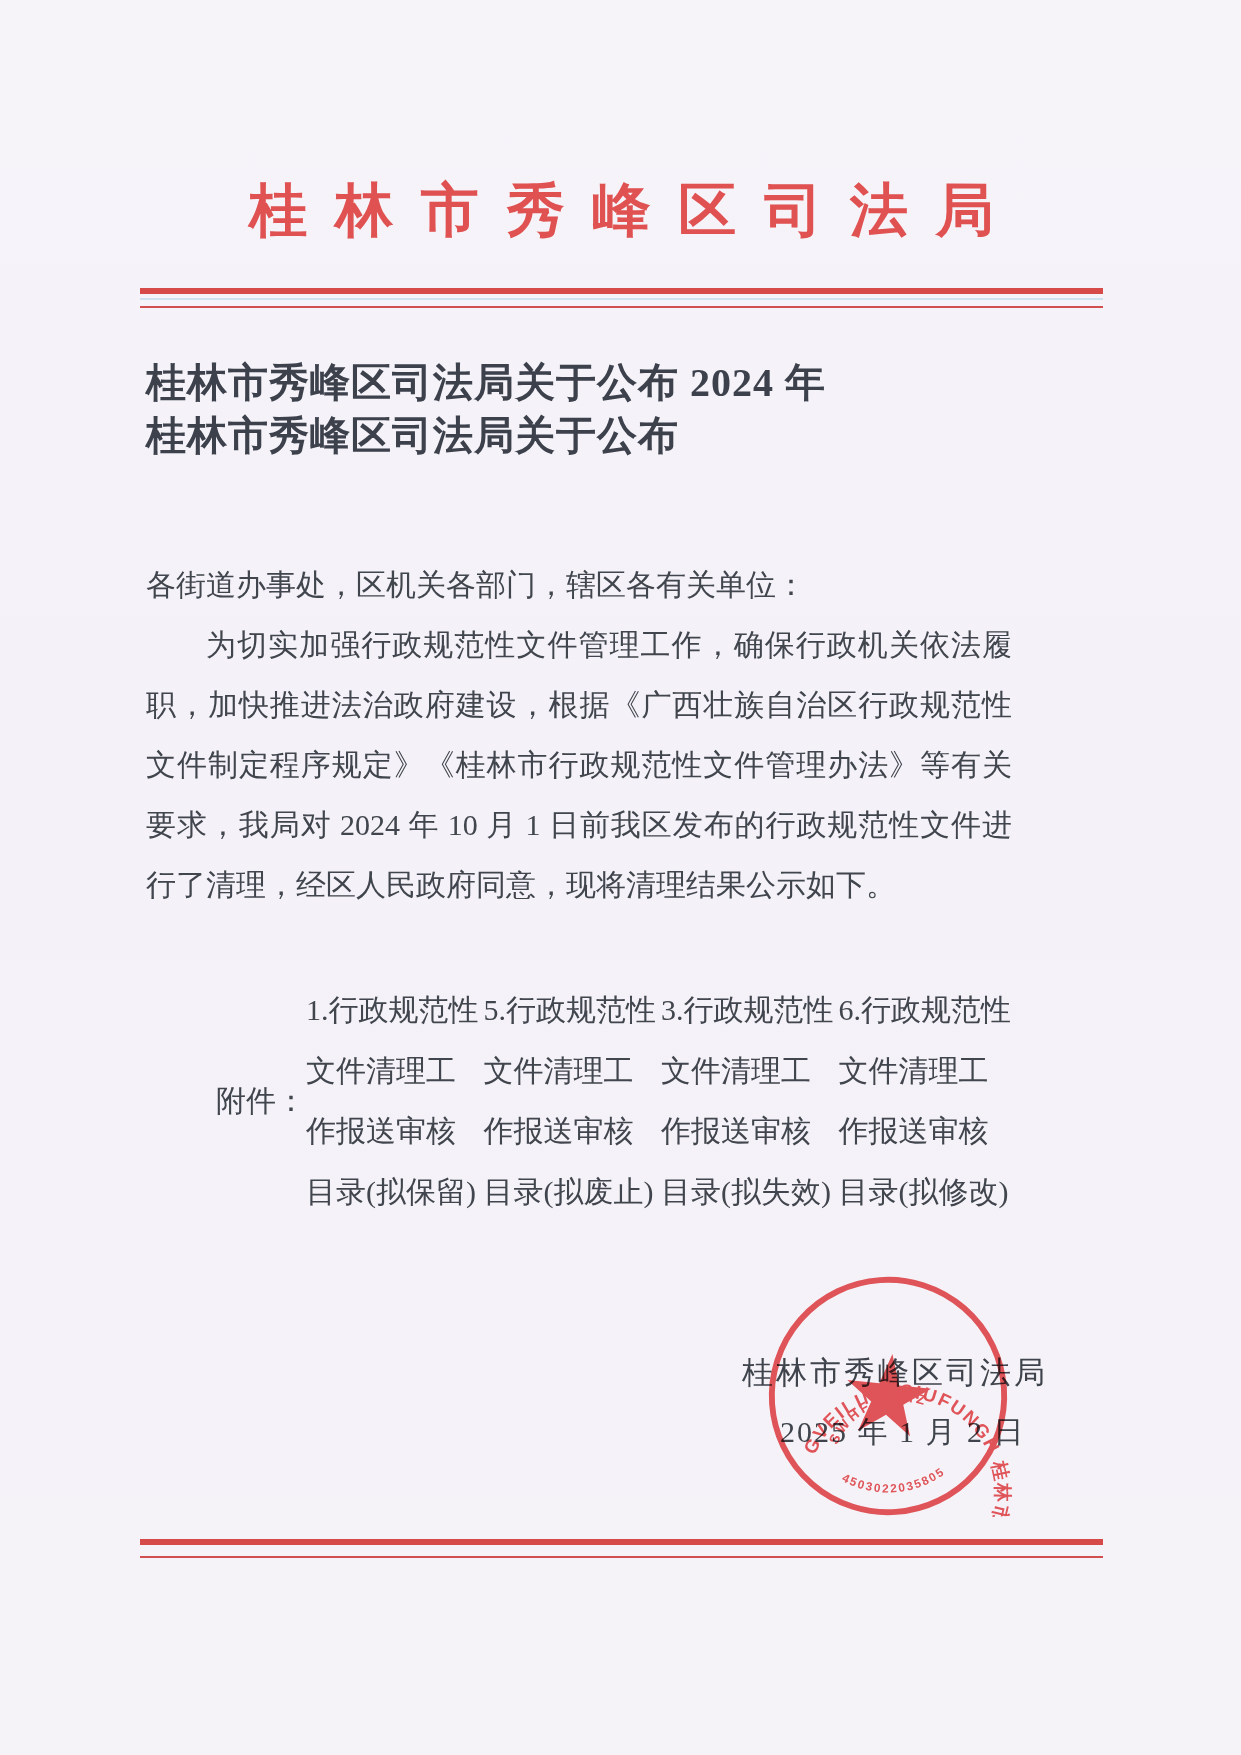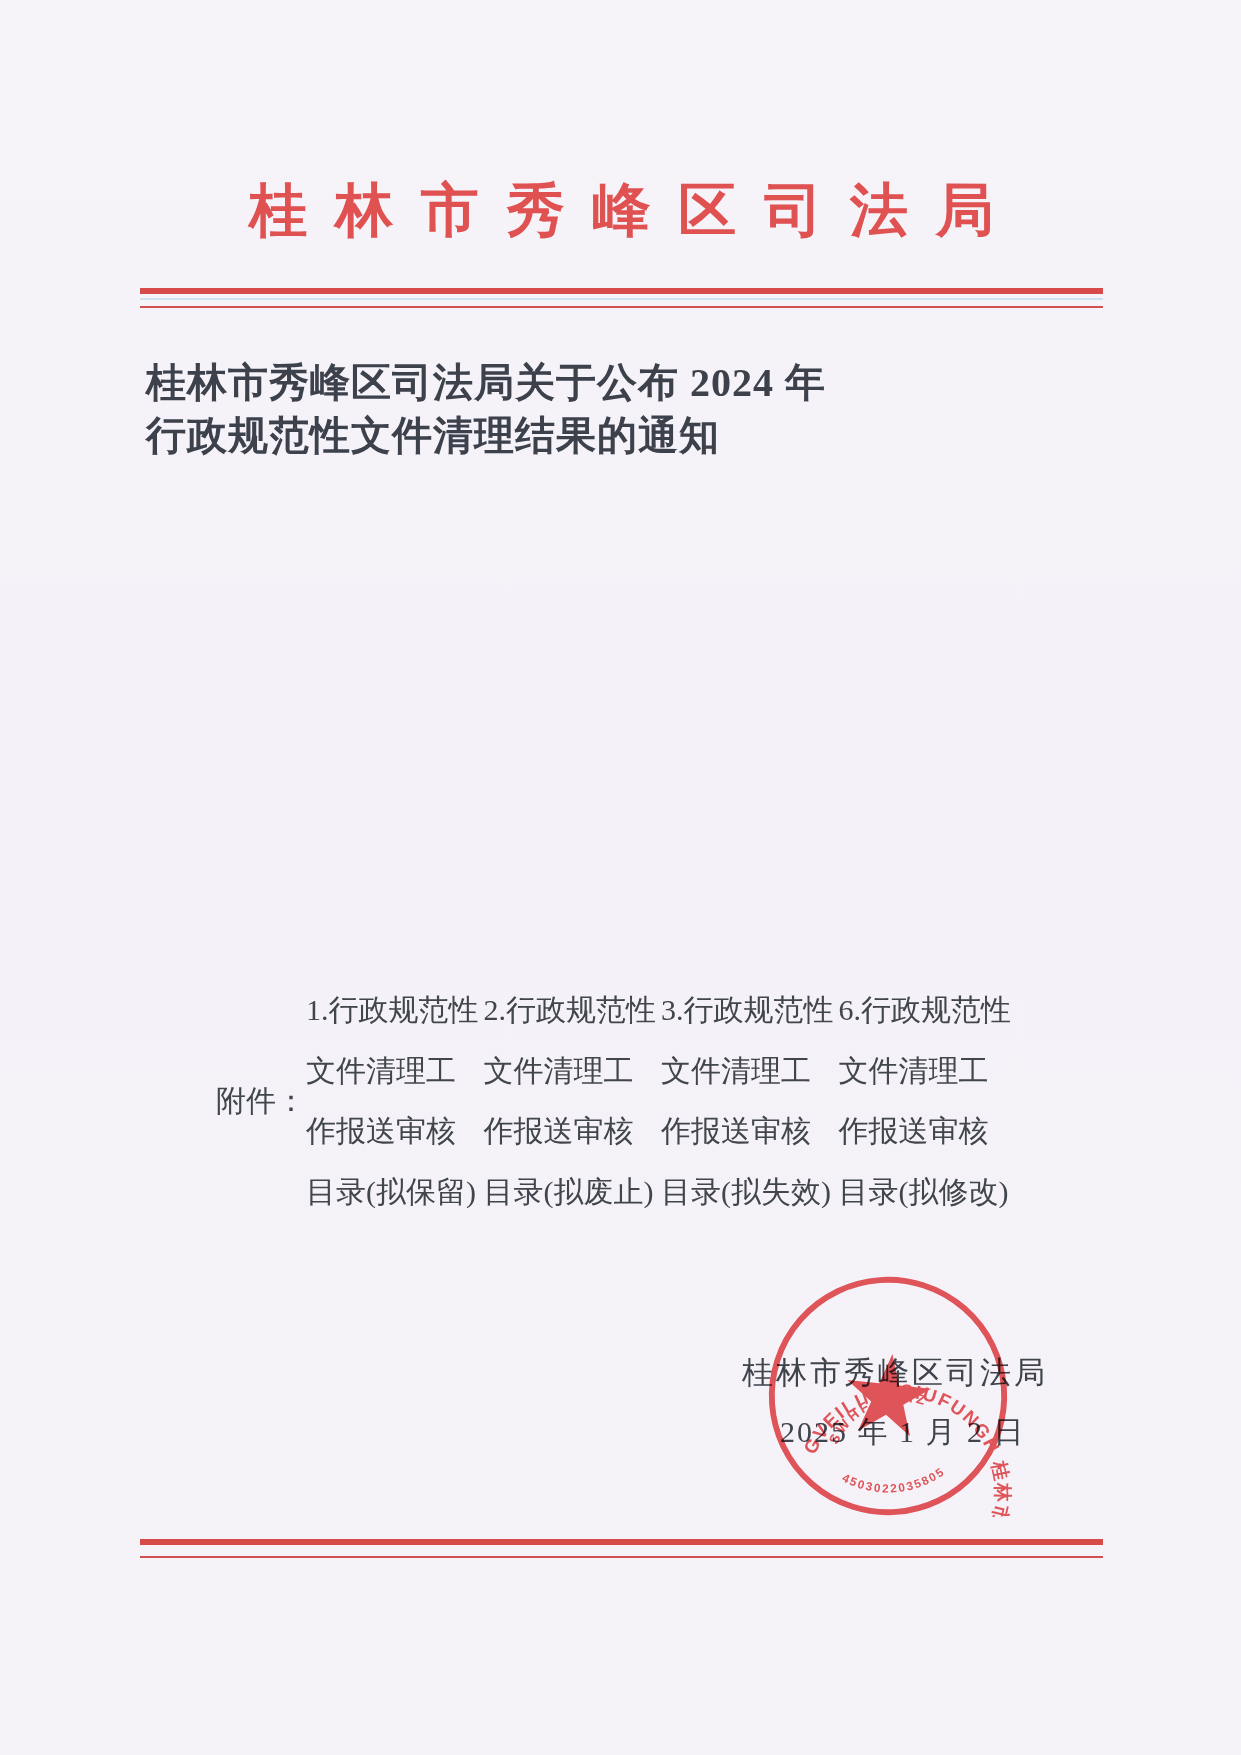--- a/index.html
+++ b/index.html
@@ -77,29 +77,33 @@
 <div class="page">
 
   <div class="letterhead">桂林市秀峰区司法局</div>
 
   <div class="rule rule-thick" style="top:288px"></div>
   <div class="rule rule-blue" style="top:298px"></div>
   <div class="rule rule-thin" style="top:306px"></div>
 
   <div class="doc-title">
     <div>桂林市秀峰区司法局关于公布 2024 年</div>
-    <div>行政规范性文件清理结果的通知</div>
+    <div>桂林市秀峰区司法局关于公布</div>
   </div>
 
+  <div class="body-block">
+    <p>各街道办事处，区机关各部门，辖区各有关单位：</p>
+    <p class="para">为切实加强行政规范性文件管理工作，确保行政机关依法履职，加快推进法治政府建设，根据《广西壮族自治区行政规范性文件制定程序规定》《桂林市行政规范性文件管理办法》等有关要求，我局对 2024 年 10 月 1 日前我区发布的行政规范性文件进行了清理，经区人民政府同意，现将清理结果公示如下。</p>
+  </div>
 
   <div class="attachments">
     <div class="label">附件：</div>
     <div class="items">
       <div>1.行政规范性文件清理工作报送审核目录(拟保留)</div>
-      <div>2.行政规范性文件清理工作报送审核目录(拟废止)</div>
+      <div>5.行政规范性文件清理工作报送审核目录(拟废止)</div>
       <div>3.行政规范性文件清理工作报送审核目录(拟失效)</div>
       <div>6.行政规范性文件清理工作报送审核目录(拟修改)</div>
     </div>
   </div>
 
   <div class="sig-agency">桂林市秀峰区司法局</div>
   <div class="sig-date">2025 年 1 月 2 日</div>
 
   <div class="seal">
     <svg viewBox="0 0 260 260" xmlns="http://www.w3.org/2000/svg">

